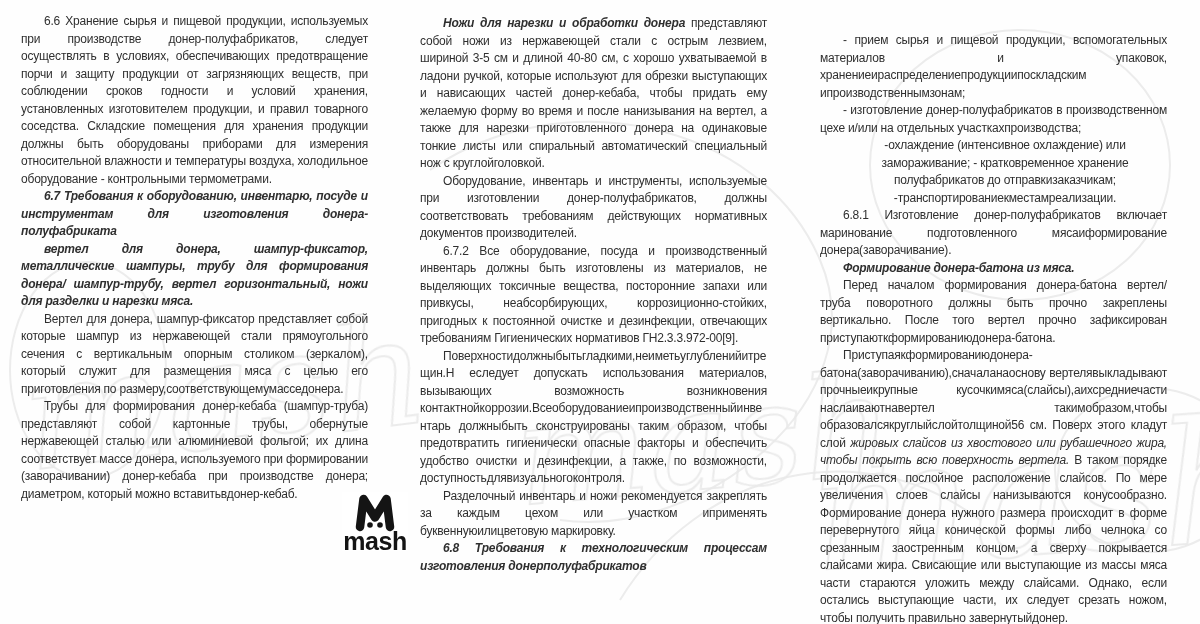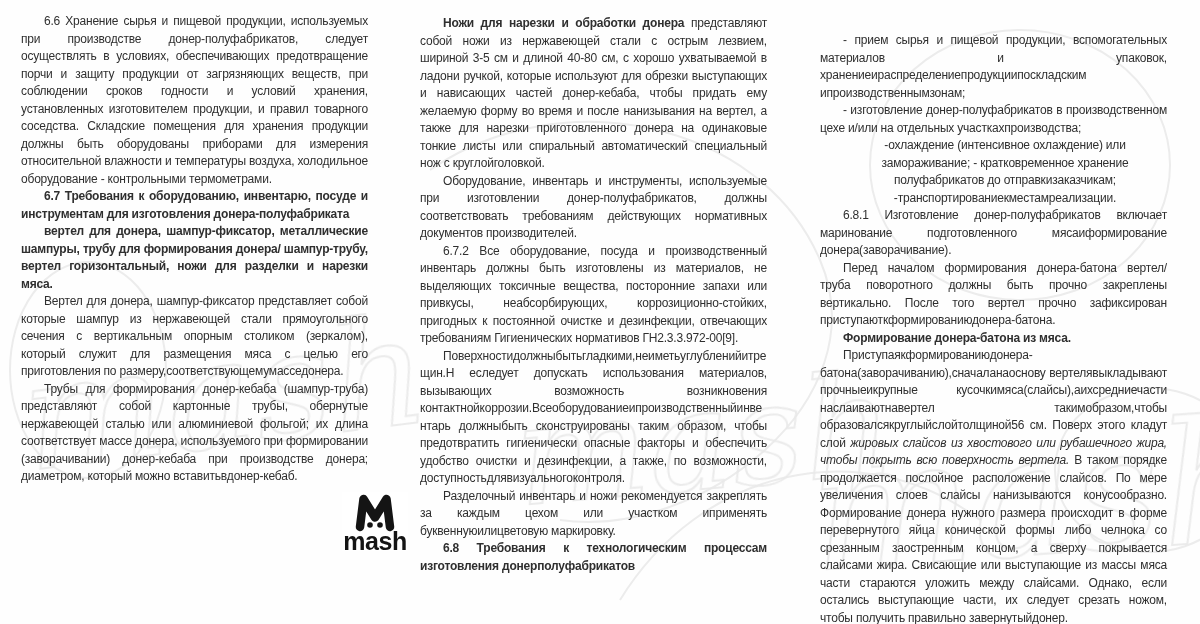--- a/index.html
+++ b/index.html
@@ -11,21 +11,21 @@
   .watermark{position:absolute;left:0;top:0;pointer-events:none;}
   .col{
     position:absolute;top:0;width:347px;color:#2f2f2f;
     font-size:12px;line-height:17.5px;letter-spacing:-0.2px;
   }
   .col1{left:21px;padding-top:13px;}
   .col2{left:420px;padding-top:15px;}
   .col3{left:820px;padding-top:32px;}
   .para{margin:0;text-indent:23px;text-align:justify;overflow-wrap:break-word;}
   .para.indent-block{text-indent:0;padding-left:23px;text-align:center;}
-  .b{font-weight:700;}
+  .b{font-weight:700;font-style:italic;}
   .i{font-style:italic;}
   .logo{
     position:absolute;left:342px;top:492px;width:66px;text-align:center;
     color:#141414;background:rgba(255,255,255,0.6);
   }
   .logo-icon{display:block;margin:0 auto;}
   .logo-text{
     font-weight:800;font-size:25px;line-height:20px;letter-spacing:-0.5px;
     font-family:"Liberation Sans",sans-serif;margin-top:-1px;
   }
@@ -63,22 +63,22 @@
       <p class="para"><span>6.7.2 Все оборудование, посуда и производственный инвентарь должны быть изготовлены из материалов, не выделяющих токсичные вещества, посторонние запахи или привкусы, неабсорбирующих, коррозиционно-стойких, пригодных к постоянной очистке и дезинфекции, отвечающих требованиям Гигиенических нормативов ГН2.3.3.972-00[9].</span></p>
       <p class="para"><span>Поверхностидолжныбытьгладкими,неиметьуглубленийитрещин.Н еследует допускать использования материалов, вызывающих возможность возникновения контактнойкоррозии.Всеоборудованиеипроизводственныйинвентарь должныбыть сконструированы таким образом, чтобы предотвратить гигиенически опасные факторы и обеспечить удобство очистки и дезинфекции, а также, по возможности, доступностьдлявизуальногоконтроля.</span></p>
       <p class="para"><span>Разделочный инвентарь и ножи рекомендуется закреплять за каждым цехом или участком иприменять буквеннуюилицветовую маркировку.</span></p>
       <p class="para"><span class="b">6.8 Требования к технологическим процессам изготовления донерполуфабрикатов</span></p>
     </div>
   <div class="col col3">
       <p class="para"><span>- прием сырья и пищевой продукции, вспомогательных материалов и упаковок, хранениеираспределениепродукциипоскладским ипроизводственнымзонам;</span></p>
       <p class="para"><span>- изготовление донер-полуфабрикатов в производственном цехе и/или на отдельных участкахпроизводства;</span></p>
       <p class="para indent-block"><span>-охлаждение (интенсивное охлаждение) или замораживание; - кратковременное хранение полуфабрикатов до отправкизаказчикам; -транспортированиекместамреализации.</span></p>
       <p class="para"><span>6.8.1 Изготовление донер-полуфабрикатов включает маринование подготовленного мясаиформирование донера(заворачивание).</span></p>
+      <p class="para"><span class="b">Формирование донера-батона из мяса.</span></p>
       <p class="para"><span>Перед началом формирования донера-батона вертел/труба поворотного должны быть прочно закреплены вертикально. После того вертел прочно зафиксирован приступаюткформированиюдонера-батона.</span></p>
-      <p class="para"><span class="b">Формирование донера-батона из мяса.</span></p>
       <p class="para"><span>Приступаякформированиюдонера-батона(заворачиванию),сначаланаоснову вертелявыкладывают прочныеикрупные кусочкимяса(слайсы),аихсредниечасти наслаиваютнавертел такимобразом,чтобы образовалсякруглыйслойтолщиной56 см. Поверх этого кладут слой </span><span class="i">жировых слайсов из хвостового или рубашечного жира, чтобы покрыть всю поверхность вертела.</span><span> В таком порядке продолжается послойное расположение слайсов. По мере увеличения слоев слайсы нанизываются конусообразно. Формирование донера нужного размера происходит в форме перевернутого яйца конической формы либо челнока со срезанным заостренным концом, а сверху покрывается слайсами жира. Свисающие или выступающие из массы мяса части стараются уложить между слайсами. Однако, если остались выступающие части, их следует срезать ножом, чтобы получить правильно завернутыйдонер.</span></p>
     </div>
 
   <div class="logo">
     <svg class="logo-icon" width="48" height="40" viewBox="0 0 46 40">
       <path d="M8 35 L11.5 7 L23 25.5 L34.5 7 L38 35" fill="none" stroke="#141414" stroke-width="8.5" stroke-linecap="round" stroke-linejoin="round"></path>
       <circle cx="18" cy="33" r="2.8" fill="#141414"></circle>
       <circle cx="28" cy="33" r="2.8" fill="#141414"></circle>
     </svg>
     <div class="logo-text">mash</div>

